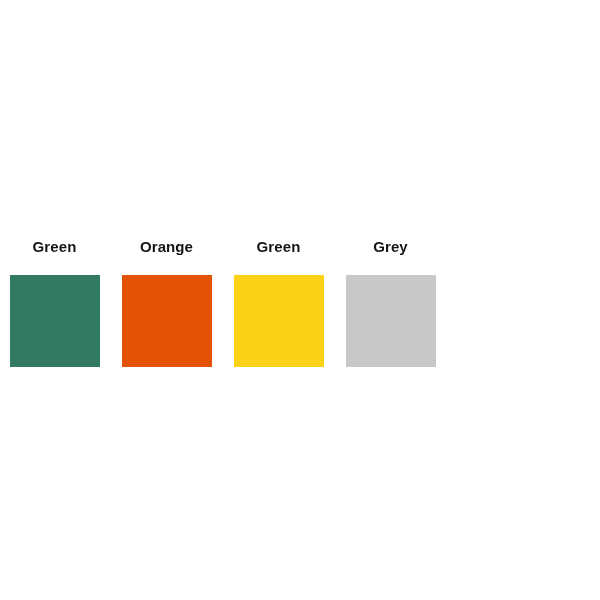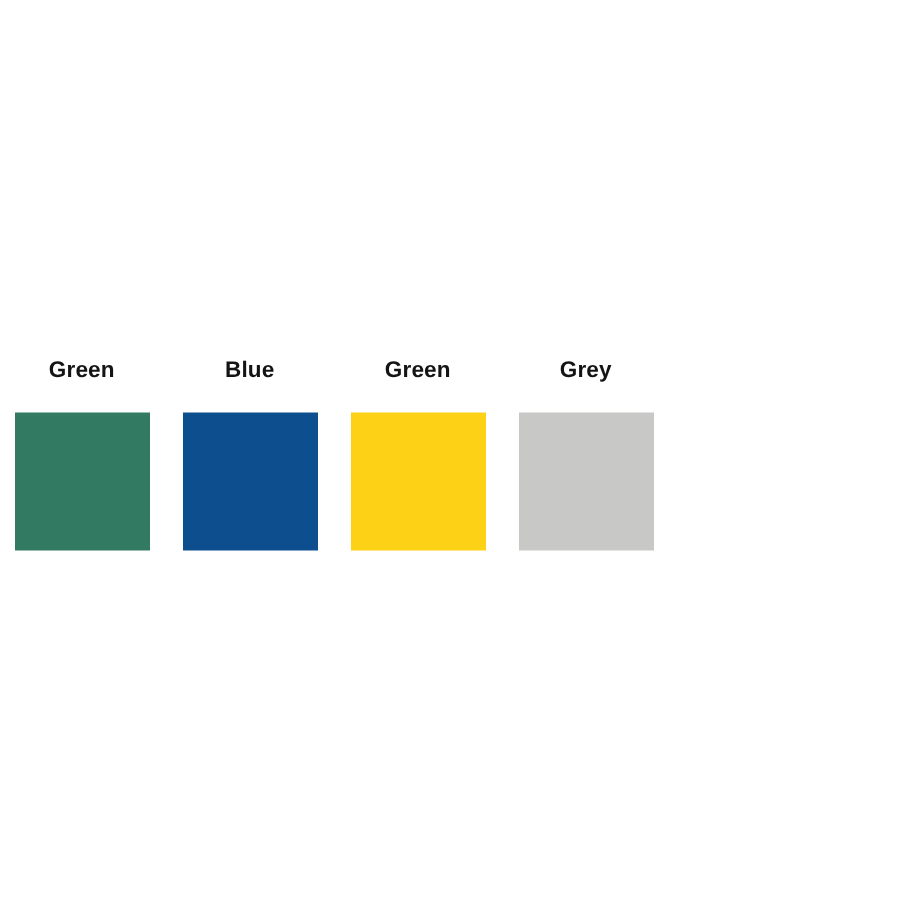--- a/index.html
+++ b/index.html
@@ -70,25 +70,25 @@
 
 <div class="palette-canvas">
 
   <div class="swatch-strip">
 
     <div class="swatch-cell">
       <div class="swatch-label" style="color: rgb(20, 20, 20);">Green</div>
       <div class="swatch-chip" style="background-color: rgb(51, 122, 99);"></div>
     </div>
 
+    <div class="swatch-cell">
+      <div class="swatch-label" style="color: rgb(20, 20, 20);">Orange</div>
+      <div class="swatch-chip" style="background-color: rgb(227, 82, 5);"></div>
+    </div>
 
-    <div class="swatch-cell">
-      <div class="swatch-label" style="color: rgb(20, 20, 20);">Blue</div>
-      <div class="swatch-chip" style="background-color: rgb(13, 78, 143);"></div>
-    </div>
 
     <div class="swatch-cell">
       <div class="swatch-label" style="color: rgb(20, 20, 20);">Green</div>
       <div class="swatch-chip" style="background-color: rgb(253, 209, 22);"></div>
     </div>
 
     <div class="swatch-cell">
       <div class="swatch-label" style="color: rgb(20, 20, 20);">Grey</div>
       <div class="swatch-chip" style="background-color: rgb(200, 201, 199);"></div>
     </div>

